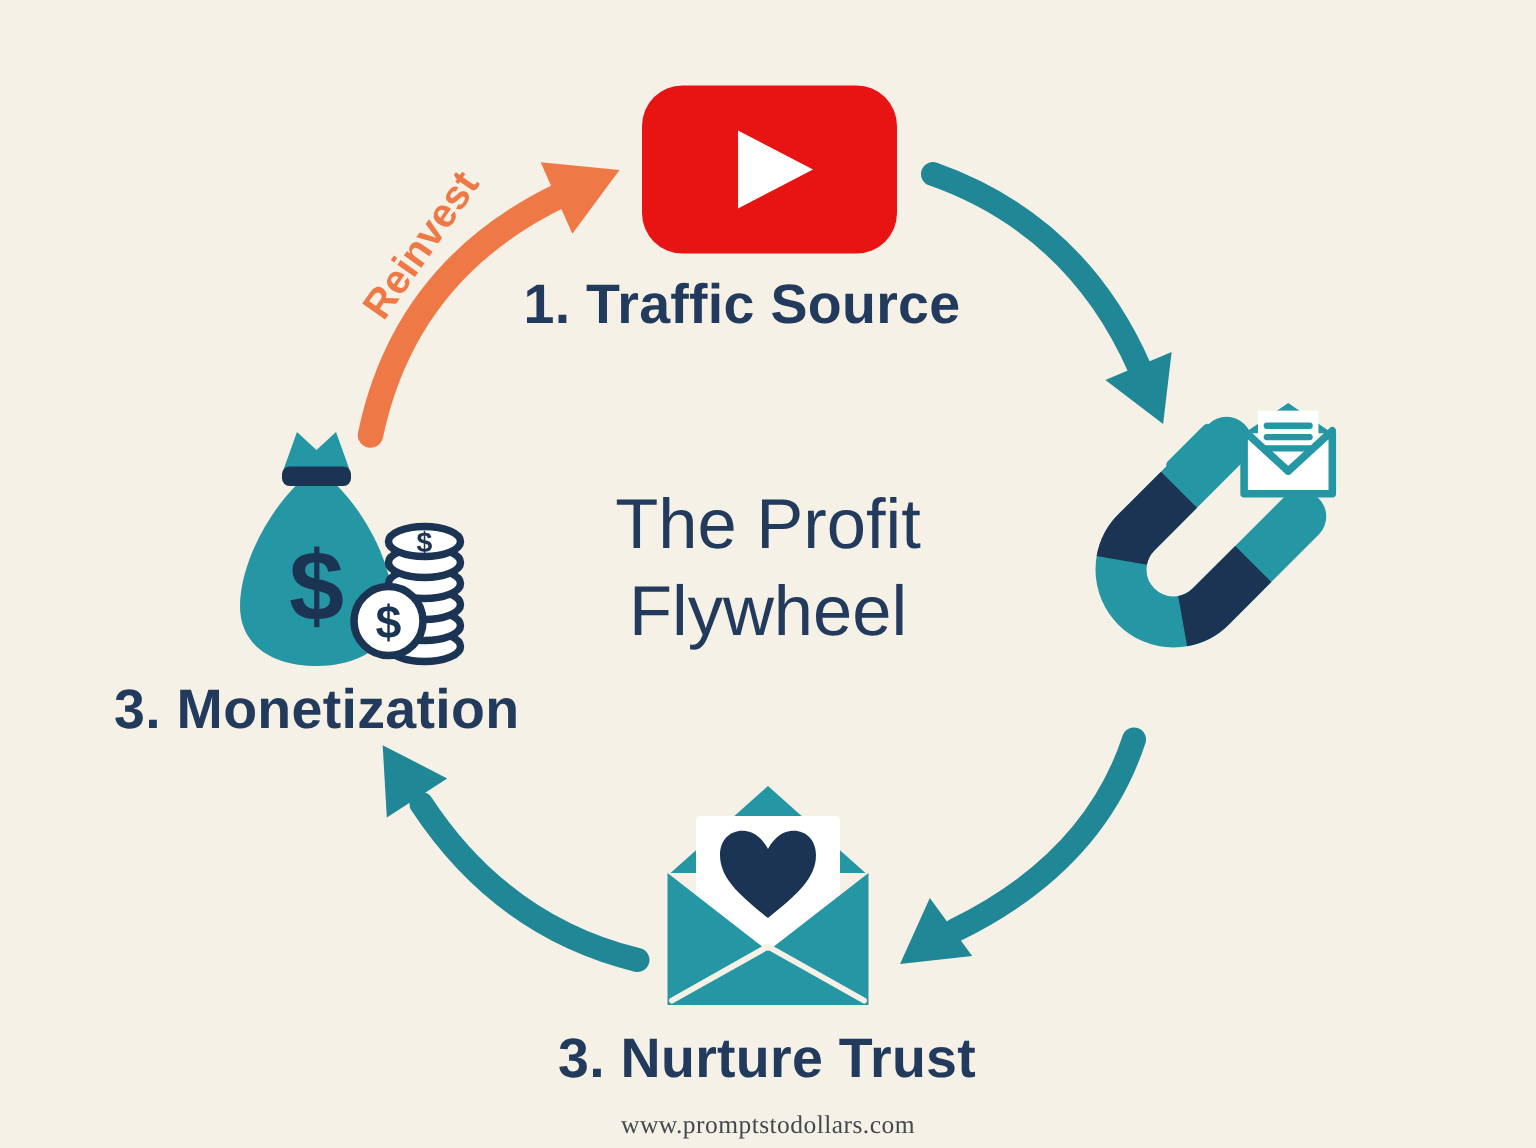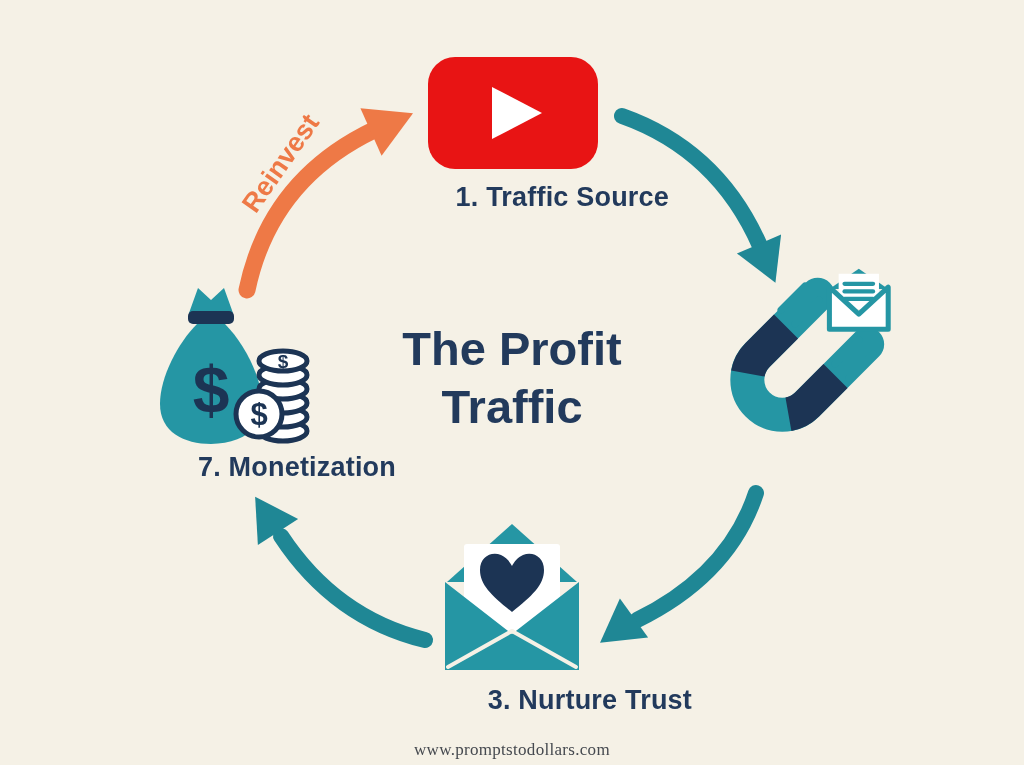--- a/index.html
+++ b/index.html
@@ -11,33 +11,33 @@
   .canvas {
     position: relative;
     width: 1024px;
     height: 765px;
     background: #f5f1e6;
     overflow: hidden;
   }
   .label {
     position: absolute;
     width: 320px;
-    text-align: right;
+    text-align: left;
     font-weight: bold;
-    font-size: 27px;
+    font-size: 37px;
     color: #223a5c;
     letter-spacing: 0.2px;
   }
   .title {
     position: absolute;
     left: 312px;
     top: 320px;
     width: 400px;
     text-align: center;
-    font-weight: bold;
+    font-weight: normal;
     font-size: 47px;
     line-height: 58px;
     color: #223a5c;
   }
   .reinvest {
     position: absolute;
     left: 196px;
     top: 148px;
     width: 170px;
     text-align: center;
@@ -151,24 +151,24 @@
       <ellipse cx="131" cy="92" rx="24" ry="10" fill="#ffffff" stroke="#1c3454" stroke-width="5"></ellipse>
       <ellipse cx="131" cy="78" rx="24" ry="10" fill="#ffffff" stroke="#1c3454" stroke-width="5"></ellipse>
       <text x="131" y="85" text-anchor="middle" font-size="19" font-weight="bold" fill="#1c3454">$</text>
     </g>
 
     <g>
       <circle cx="107" cy="131" r="23" fill="#ffffff" stroke="#1c3454" stroke-width="5"></circle>
       <text x="107" y="142" text-anchor="middle" font-size="31" font-weight="bold" fill="#1c3454">$</text>
     </g>
   </svg>
-  <div class="label" style="left:76px;top:452px">7. Monetization</div>
+  <div class="label" style="left:76px;top:452px">3. Monetization</div>
 
   <div class="title">
     <div>The Profit</div>
-    <div>Traffic</div>
+    <div>Flywheel</div>
   </div>
 
   <div class="reinvest">Reinvest</div>
 
   <div class="watermark">www.promptstodollars.com</div>
 
 </div>
 
 </body></html>

